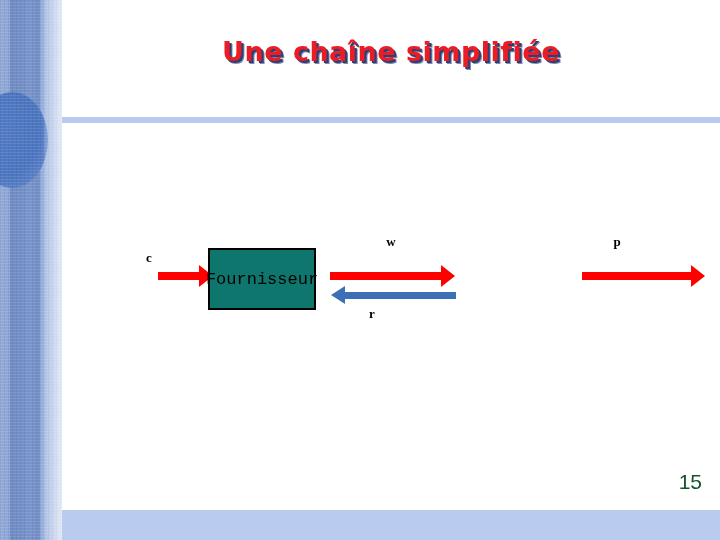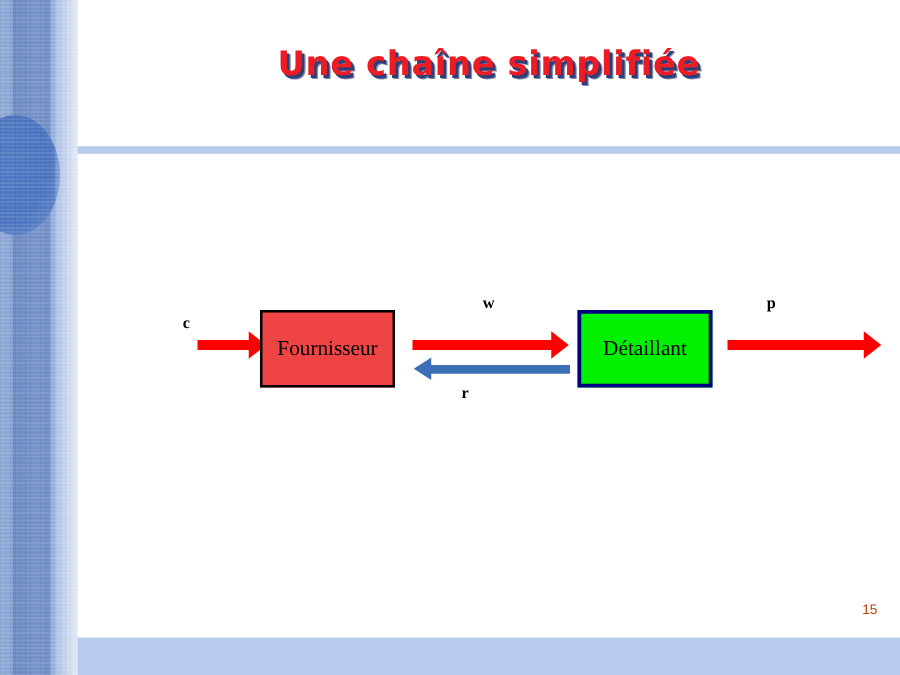--- a/index.html
+++ b/index.html
@@ -116,21 +116,22 @@
     font-family: "Liberation Serif", "DejaVu Serif", serif;
     font-size: 17px;
     color: #000000;
     border: 2px solid #000000;
   }
   .box-fournisseur {
     left: 208px;
     top: 248px;
     width: 108px;
     height: 62px;
-    background: #ef4444;
+    background: #0f766e;
+    font-family: Liberation Mono, monospace;
   }
   .box-detaillant {
     left: 462px;
     top: 248px;
     width: 108px;
     height: 62px;
     background: #00f000;
     border: 3px solid #000080;
   }
 
@@ -184,22 +185,22 @@
   .label-w { left: 381px; top: 234px; width: 20px; }
   .label-p { left: 607px; top: 234px; width: 20px; }
   .label-r { left: 362px; top: 306px; width: 20px; }
 
   
   .page-number {
     position: absolute;
     right: 18px;
     bottom: 46px;
     font-family: "Liberation Sans", sans-serif;
-    font-size: 11px;
-    color: #c2410c;
+    font-size: 21px;
+    color: #14532d;
   }
 </style>
 </head>
 <body>
 
 <div class="slide">
 
   <div class="left-band">
     <div class="dark-stripe"></div>
     <div class="blob"></div>
@@ -218,23 +219,20 @@
     <div class="box box-fournisseur">
       <span>Fournisseur</span>
     </div>
 
     <div class="arrow-red arrow-w"></div>
     <div class="dlabel label-w">w</div>
 
     <div class="arrow-blue arrow-r"></div>
     <div class="dlabel label-r">r</div>
 
-    <div class="box box-detaillant">
-      <span>Détaillant</span>
-    </div>
 
     <div class="arrow-red arrow-p"></div>
     <div class="dlabel label-p">p</div>
   </div>
 
   <div class="page-number">15</div>
 
   <div class="bottom-band"></div>
 </div>
 

